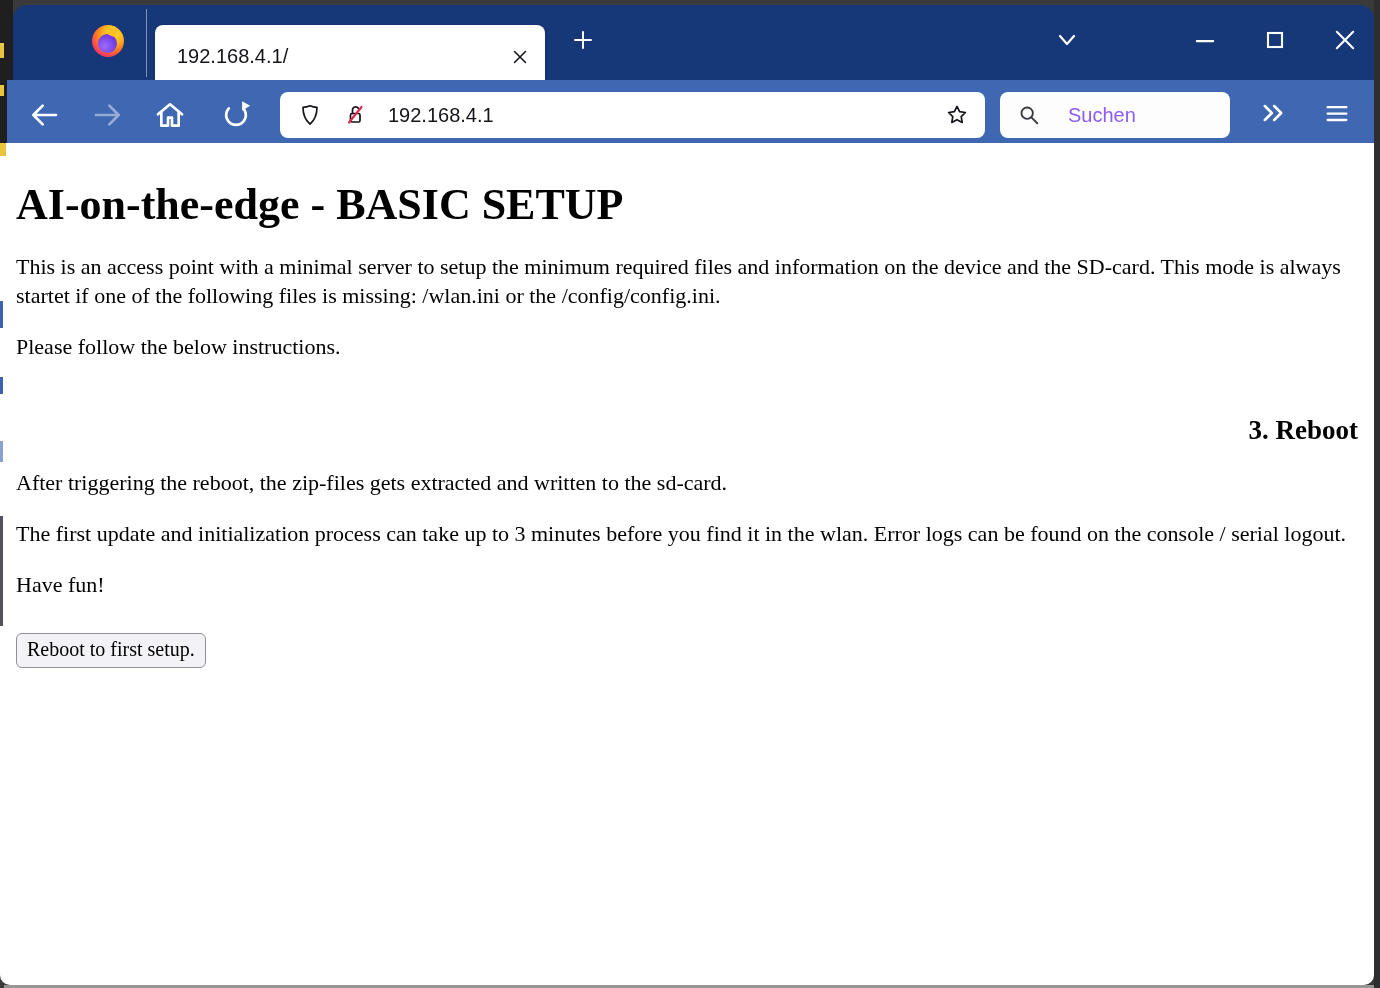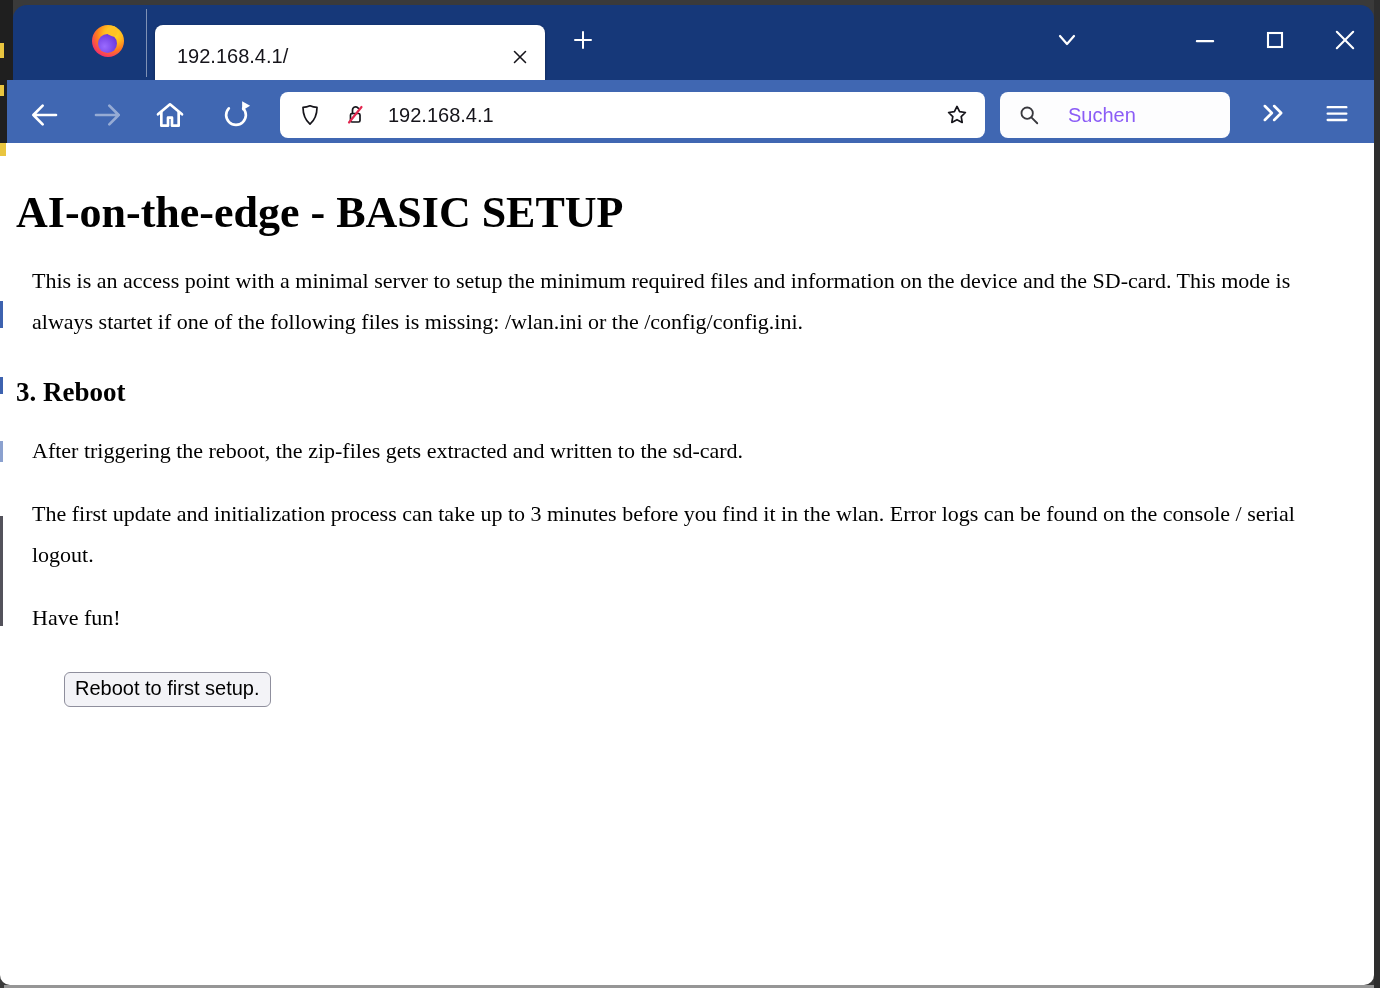--- a/index.html
+++ b/index.html
@@ -75,38 +75,37 @@
   }
   .searchbox .mag { position:absolute; left:18px; top:12px; width:22px; height:22px; }
   .search-placeholder { position:absolute; left:52px; top:0; line-height:46px; font-size:20px; color:#8b5cf6;margin-left:16px; }
   .tb-overflow  { left:1252px; top:19px; width:28px; height:28px; }
   .tb-menu      { left:1316px; top:19px; width:28px; height:28px; }
 
   
   .page {
     left:0; top:143px; width:1374px; height:842px;
     background:#ffffff; color:#000;
-    padding:16px 16px;
+    padding:8px 16px;
     font-family:"Liberation Serif", serif;
     border-radius:0 0 10px 10px;
     overflow:hidden;
   }
   .page h1 { font-size:44px; font-weight:bold; margin:28px 0 22px 0; letter-spacing:0; }
-  .page p  { font-size:22px; line-height:41px; margin:22px 16px; }
-  .page h3 { font-size:27px; font-weight:bold; margin:35px 0 18px 0; }
+  .page p  { font-size:22px; line-height:29px; margin:22px 0; }
+  .page h3 { font-size:27px; font-weight:bold; margin:54px 0 18px 0;text-align:right; }
   .reboot-btn {
     margin-top:12px;
-    font-family:Liberation Sans, sans-serif;
+    font-family:Liberation Serif, serif;
     font-size:20px; color:#000;
     background:#f3f3f7;
     border:1px solid #8f8f9d;
     border-radius:6px;
     padding:4px 10px 6px 10px;
     cursor:pointer;
-    margin-left:48px;
   }
   svg { display:block; }
 </style>
 </head>
 <body>
 
 <div class="abs titlebar">
   <div class="abs ff-logo"></div>
   <div class="abs tab-separator"></div>
 
@@ -211,20 +210,21 @@
   <div class="abs icon-btn tb-menu">
     <svg viewBox="0 0 24 24" width="28" height="28">
         <path d="M4 7h16M4 12.5h16M4 18h16" stroke="#fff" stroke-width="2" fill="none" stroke-linecap="round"></path>
       </svg>
   </div>
 </div>
 
 <div class="abs page">
   <h1>AI-on-the-edge - BASIC SETUP</h1>
   <p>This is an access point with a minimal server to setup the minimum required files and information on the device and the SD-card. This mode is always startet if one of the following files is missing: /wlan.ini or the /config/config.ini.</p>
+  <p>Please follow the below instructions.</p>
   <h3>3. Reboot</h3>
   <p>
     <span>After triggering the reboot, the zip-files gets extracted and written to the sd-card.</span><br>
   </p>
   <p>The first update and initialization process can take up to 3 minutes before you find it in the wlan. Error logs can be found on the console / serial logout.</p>
   <p>Have fun!</p>
   <button class="reboot-btn">Reboot to first setup.</button>
 </div>
 
 <div class="abs edge-top"></div>

